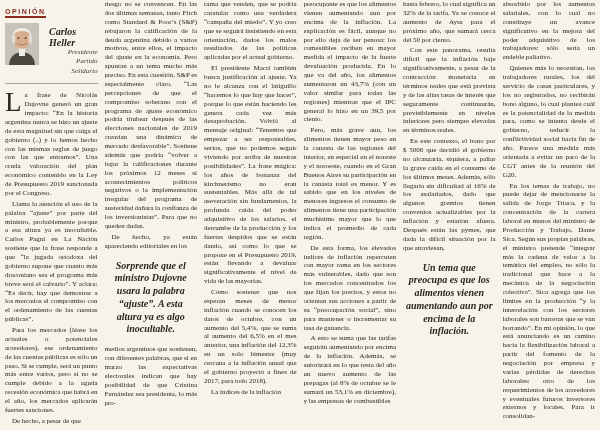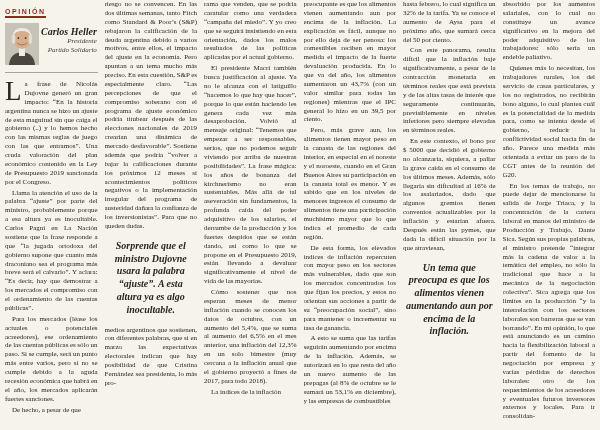--- a/index.html
+++ b/index.html
@@ -24,21 +24,21 @@
     font-family:"Liberation Sans","DejaVu Sans",sans-serif;
     font-weight:bold;
     font-size:7px;
     letter-spacing:1.6px;
     color:#8d2a20;
     border-bottom:2px solid #8d2a20;
     padding-bottom:1px;
     margin-bottom:5px;
     text-transform:uppercase;
   }
-  .author-block { display:flex; gap:2px; align-items:flex-start; }
+  .author-block { display:flex; gap:10px; align-items:flex-start; }
   .photo-frame { width:34px; height:42px; background:#c9c4ba; flex:0 0 auto; box-shadow:0 0 0 1px #b3aea3 inset; }
   .author-name { font-size:10px; font-weight:bold; font-style:italic; margin-top:3px; }
   .author-role { font-size:7px; font-style:italic; color:#46423a; line-height:1.35;text-align:right; }
 
   
   p.body {
     margin:0 0 2px 0;
     font-size:7px;
     line-height:1.27;
     text-align:justify;
@@ -92,35 +92,36 @@
       </div>
     </div>
     <p class="body"><span class="dropcap">L</span><span>a frase de Nicolás Dujovne generó un gran impacto: “En la historia argentina nunca se hizo un ajuste de esta magnitud sin que caiga el gobierno (..) y lo hemos hecho con las mismas reglas de juego con las que entramos”. Una cruda valoración del plan económico contenido en la Ley de Presupuesto 2019 sancionada por el Congreso.</span></p>
     <p class="body indent">Llama la atención el uso de la palabra “ajuste” por parte del ministro, probablemente porque a esa altura ya es inocultable. Carlos Pagni en La Nación sostiene que la frase responde a que “la jugada ortodoxa del gobierno supone que cuanto más draconiano sea el programa más breve será el calvario”. Y aclara: “Es decir, hay que demostrar a los mercados el compromiso con el ordenamiento de las cuentas públicas”.</p>
     <p class="body indent">Para los mercados (léase los actuales o potenciales acreedores), ese ordenamiento de las cuentas públicas es sólo un paso. Si se cumple, será un punto más entre varios, pero si no se cumple debido a la aguda recesión económica que habrá en el año, los mercados aplicarán fuertes sanciones.</p>
     <p class="body indent">De hecho, a pesar de que</p>
   </div>
 
   <div class="col">
     <p class="body">riesgo no se convencen. En las dos últimas semanas, tanto Fitch como Standard &amp; Poor’s (S&amp;P) rebajaron la calificación de la deuda argentina debido a varios motivos, entre ellos, el impacto del ajuste en la economía. Pero apuntan a un tema mucho más preciso. En esta cuestión, S&amp;P es especialmente claro. “Las percepciones de que el compromiso soberano con el programa de ajuste económico podría titubear después de las elecciones nacionales de 2019 crearían una dinámica de mercado desfavorable”. Sostiene además que podría “volver a bajar la calificaciones durante los próximos 12 meses si acontecimientos políticos negativos o la implementación irregular del programa de austeridad dañara la confianza de los inversionistas”. Para que no queden dudas.</p>
+    <p class="body indent">De hecho, ya están apareciendo editoriales en los</p>
     <div class="pullquote">Sorprende que el ministro Dujovne usara la palabra “ajuste”. A esta altura ya es algo inocultable.</div>
     <p class="body">medios argentinos que sostienen, con diferentes palabras, que si en marzo las expectativas electorales indican que hay posibilidad de que Cristina Fernández sea presidenta, lo más pro-</p>
   </div>
 
   <div class="col">
     <p class="body">rama que venden, que se podría caratular como una verdadera “campaña del miedo”. Y yo creo que se seguirá insistiendo en esta orientación, dados los malos resultados de las políticas aplicadas por el actual gobierno.</p>
     <p class="body indent">El presidente Macri también busca justificación al ajuste. Ya no le alcanza con el latiguillo “hacemos lo que hay que hacer”, porque lo que están haciendo les genera cada vez más desaprobación. Volvió al mensaje original: “Tenemos que empezar a ser responsables, serios, que no podemos seguir viviendo por arriba de nuestras posibilidades”. La frase mágica: los años de bonanza del kirchnerismo no eran sustentables. Más allá de tal aseveración sin fundamentos, la profunda caída del poder adquisitivo de los salarios, el derrumbe de la producción y los fuertes despidos que se están dando, así como lo que se propone en el Presupuesto 2019, están llevando a devaluar significativamente el nivel de vida de las mayorías.</p>
     <p class="body indent">Cómo sostener que nos esperan meses de menor inflación cuando se conocen los datos de octubre, con un aumento del 5,4%, que se suma al aumento del 6,5% en el mes anterior, una inflación del 12,3% en un solo bimestre (muy cercana a la inflación anual que el gobierno proyectó a fines de 2017, para todo 2018).</p>
     <p class="body indent">La índices de la inflación</p>
   </div>
 
   <div class="col">
     <p class="body">preocupante es que los alimentos vienen aumentando aun por encima de la inflación. La explicación es fácil, aunque no por ello deja de ser penosa: los comestibles reciben en mayor medida el impacto de la fuerte devaluación producida. En lo que va del año, los alimentos aumentaron un 43,7% (con un valor similar para todas las regiones) mientras que el IPC general lo hizo en un 39,5 por ciento.</p>
     <p class="body indent">Pero, más grave aun, los alimentos tienen mayor peso en la canasta de las regiones del interior, en especial en el noreste y el noroeste, cuando en el Gran Buenos Aires su participación en la canasta total es menor. Y es sabido que en los niveles de menores ingresos el consumo de alimentos tiene una participación muchísimo mayor que lo que indica el promedio de cada región.</p>
-    <p class="body indent">De esta forma, los elevados índices de inflación repercuten con mayor peso en los sectores más vulnerables, dado que son los mercados concentrados los que fijan los precios, y estos no orientan sus acciones a partir de su “preocupación social”, sino para mantener o incrementar su tasa de ganancia.</p>
+    <p class="body indent">De esta forma, los elevados índices de inflación repercuten con mayor rama en los sectores más vulnerables, dado que son los mercados concentrados los que fijan los precios, y estos no orientan sus acciones a partir de su “preocupación social”, sino para mantener o incrementar su tasa de ganancia.</p>
     <p class="body indent">A esto se suma que las tarifas seguirán aumentando por encima de la inflación. Además, se autorizará en lo que resta del año un nuevo aumento de las prepagas (al 8% de octubre se le sumará un 53,1% en diciembre), y las empresas de combustibles</p>
   </div>
 
   <div class="col">
     <p class="body">hasta febrero, lo cual significa un 32% de la tarifa. Ya se conoce el aumento de Aysa para el próximo año, que sumará cerca del 50 por ciento.</p>
     <p class="body indent">Con este panorama, resulta difícil que la inflación baje significativamente, a pesar de la contracción monetaria en términos reales que está prevista y de las altas tasas de interés que seguramente continuarán, previsiblemente en niveles inferiores pero siempre elevadas en términos reales.</p>
     <p class="body indent">En este contexto, el bono por $ 5000 que decidió el gobierno no alcanzaría, siquiera, a paliar la grave caída en el consumo de los últimos meses. Además, sólo llegaría sin dificultad al 16% de los asalariados, dado que algunos gremios tienen convenios actualizables por la inflación y estarían afuera. Después están las pymes, que dada la difícil situación por la que atraviesan,</p>
     <div class="pullquote">Un tema que preocupa es que los alimentos vienen aumentando aun por encima de la inflación.</div>
   </div>
 

